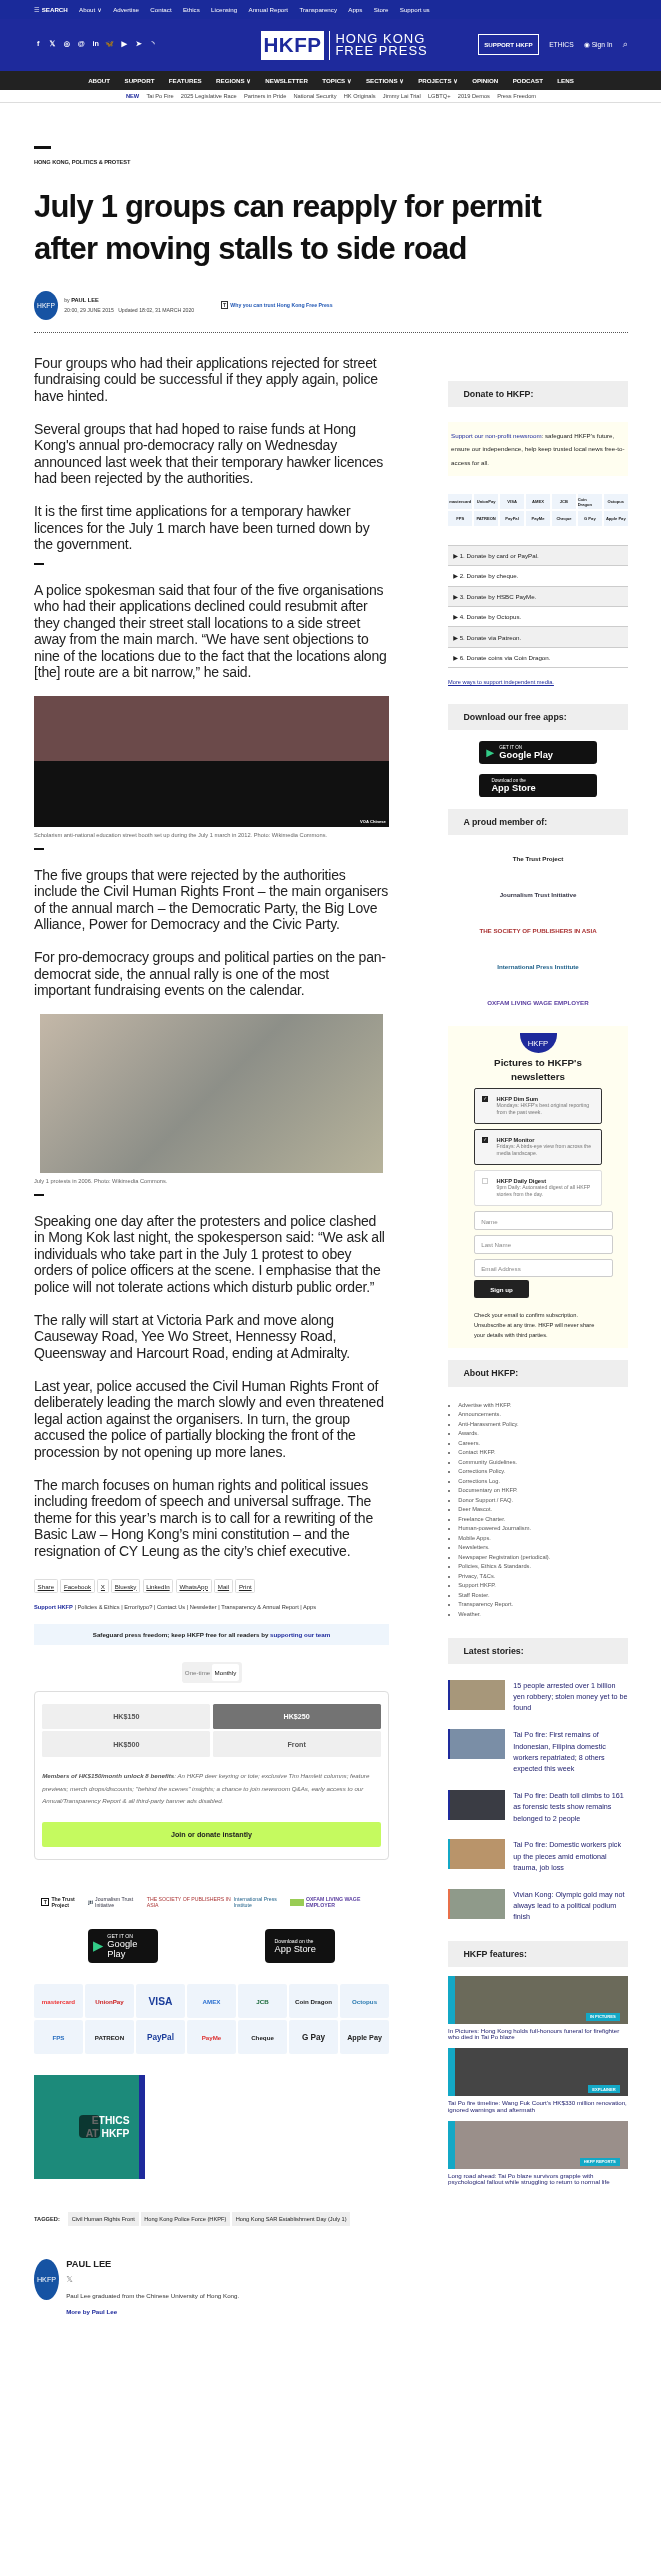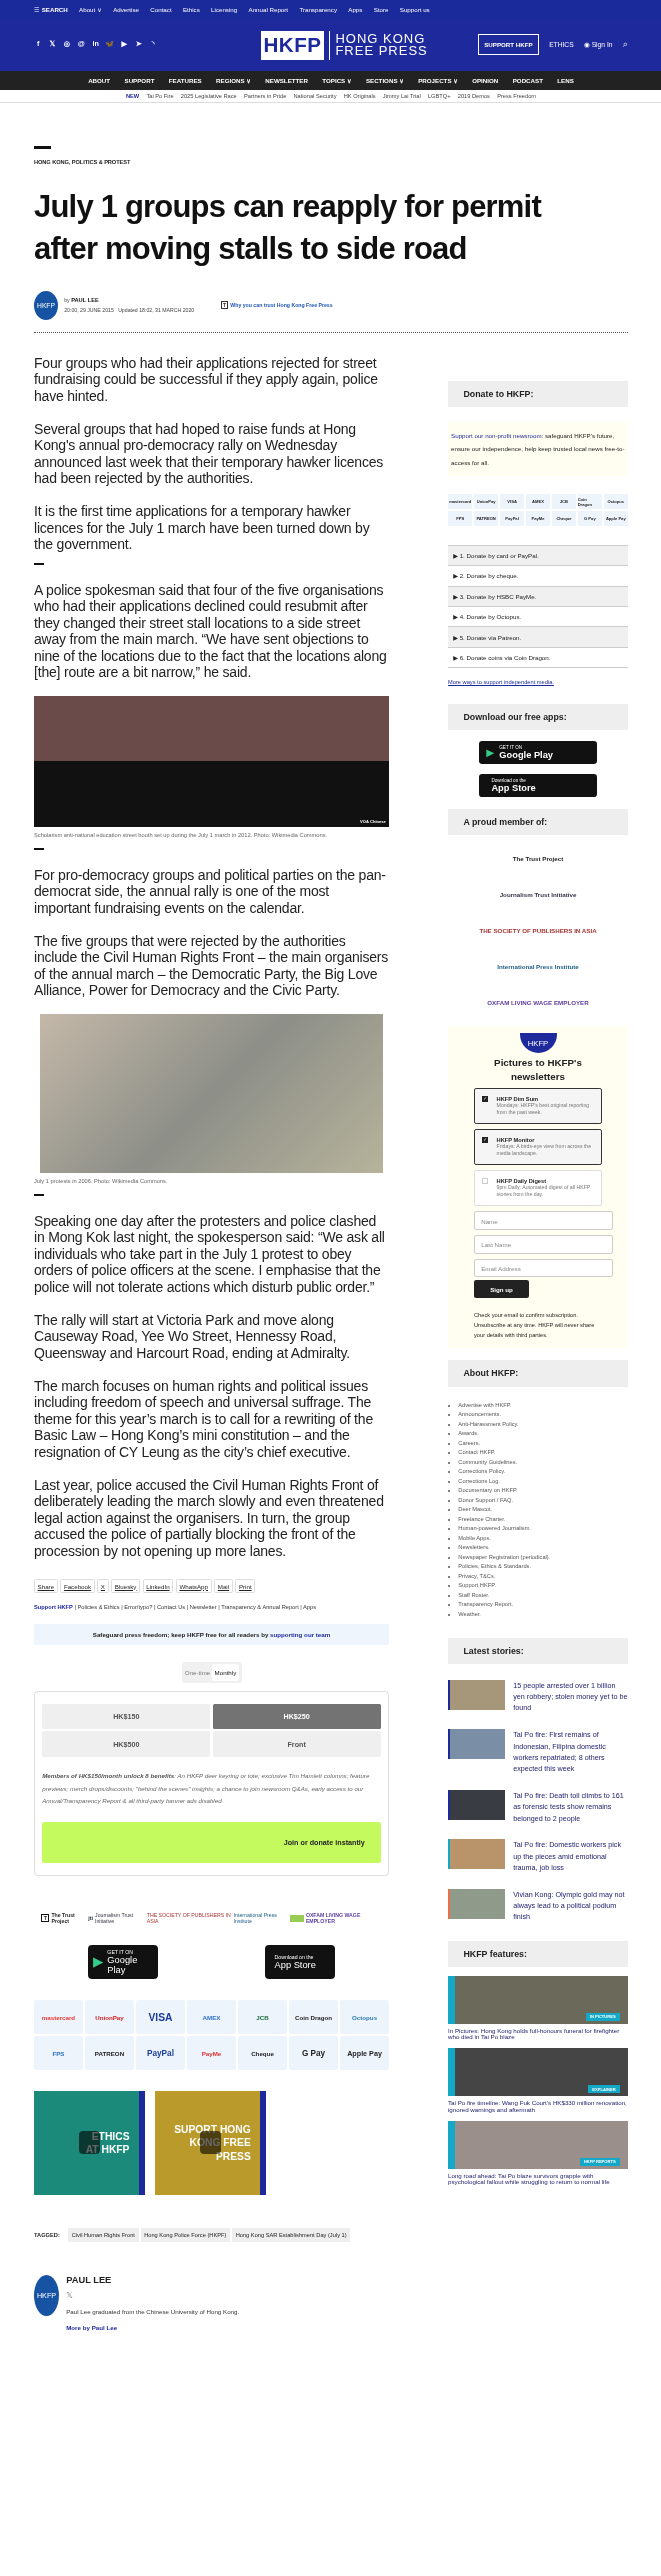--- a/index.html
+++ b/index.html
@@ -47,21 +47,21 @@
 .safeguard a{color:#1e2a9c}
 .toggle{margin:16.5px auto 0;width:60px;background:#f0f0f0;border-radius:3.1px;padding:2.1px;display:flex;font-size:6.2px}
 .toggle span{flex:1;text-align:center;padding:5.2px 0;color:#777}
 .toggle .on{background:#fff;color:#111;border-radius:2.1px}
 .donbox{margin-top:7.2px;border:0.5px solid #ddd;border-radius:4.1px;padding:12.4px 7.2px}
 .amts{display:grid;grid-template-columns:1fr 1fr;gap:2.1px}
 .amts span{background:#efefef;text-align:center;padding:8.2px 0;font-size:7.2px;font-weight:bold;color:#555;border-radius:1.5px}
 .amts .sel{background:#737373;color:#fff}
 .benefits{font-size:6.2px;font-style:italic;color:#666;line-height:12.4px;margin-top:13.4px}
 .benefits b{color:#555}
-.joinbtn{margin-top:14.4px;background:#c5fa5f;text-align:right;padding:16px;font-weight:bold;font-size:7.2px;border-radius:2.1px}
+.joinbtn{margin-top:14.4px;background:#c5fa5f;text-align:center;padding:8px;font-weight:bold;font-size:7.2px;border-radius:2.1px}
 .partners{display:flex;justify-content:space-between;align-items:center;margin-top:36px;padding:0 7.2px;font-size:5.2px}
 .partners span{display:flex;align-items:center;gap:2.1px}
 .apps{display:flex;justify-content:space-around;margin-top:20.6px}
 .store{background:#111;color:#fff;border-radius:4.1px;width:70px;height:34px;display:flex;align-items:center;padding:0 5.2px;gap:4.1px}
 .store small{display:block;font-size:5.2px}
 .store b{font-size:9.3px;font-weight:normal}
 .paygrid{display:grid;grid-template-columns:repeat(7,1fr);gap:2.1px;margin-top:21.6px}
 .paygrid span{background:#eef4fb;height:34px;display:flex;align-items:center;justify-content:center;font-weight:bold;font-size:6.2px;border-radius:2.1px}
 .videos{display:flex;gap:10.3px;margin-top:20.6px}
 .video{width:111px;height:104px;position:relative;color:#fff;font-weight:bold;display:flex;align-items:center;justify-content:flex-end;padding-right:15.5px;font-size:10.3px;text-align:right;line-height:13.4px}
@@ -209,32 +209,32 @@
     <div class="sdash"></div>
     <p class="p">A police spokesman said that four of the five organisations who had their applications declined could resubmit after they changed their street stall locations to a side street away from the main march. “We have sent objections to nine of the locations due to the fact that the locations along [the] route are a bit narrow,” he said.</p>
 
     <div class="fig">
       <div class="img" style="height:131px;background:linear-gradient(#6b4a4a 0 50%,#111 50%)">
         <div style="position:absolute;right:3.1px;bottom:3.1px;color:#fff;font-size:4.1px;font-weight:bold">VOA Chinese</div>
       </div>
       <div class="caption">Scholarism anti-national education street booth set up during the July 1 march in 2012. Photo: Wikimedia Commons.</div>
     </div>
     <div class="sdash"></div>
+    <p class="p">The five groups that were rejected by the authorities include the Civil Human Rights Front – the main organisers of the annual march – the Democratic Party, the Big Love Alliance, Power for Democracy and the Civic Party.</p>
     <p class="p">For pro-democracy groups and political parties on the pan-democrat side, the annual rally is one of the most important fundraising events on the calendar.</p>
-    <p class="p">The five groups that were rejected by the authorities include the Civil Human Rights Front – the main organisers of the annual march – the Democratic Party, the Big Love Alliance, Power for Democracy and the Civic Party.</p>
 
     <div class="fig" style="padding:0 6.2px">
       <div class="img" style="height:159px;background:linear-gradient(135deg,#c4b8a8,#8d8f88 50%,#b7b39b)"></div>
     </div>
     <div class="caption">July 1 protests in 2006. Photo: Wikimedia Commons.</div>
     <div class="sdash"></div>
     <p class="p">Speaking one day after the protesters and police clashed in Mong Kok last night, the spokesperson said: “We ask all individuals who take part in the July 1 protest to obey orders of police officers at the scene. I emphasise that the police will not tolerate actions which disturb public order.”</p>
     <p class="p">The rally will start at Victoria Park and move along Causeway Road, Yee Wo Street, Hennessy Road, Queensway and Harcourt Road, ending at Admiralty.</p>
+    <p class="p">Last year, police accused the Civil Human Rights Front of deliberately leading the march slowly and even threatened legal action against the organisers. In turn, the group accused the police of partially blocking the front of the procession by not opening up more lanes.</p>
     <p class="p">The march focuses on human rights and political issues including freedom of speech and universal suffrage. The theme for this year’s march is to call for a rewriting of the Basic Law – Hong Kong’s mini constitution – and the resignation of CY Leung as the city’s chief executive.</p>
-    <p class="p">Last year, police accused the Civil Human Rights Front of deliberately leading the march slowly and even threatened legal action against the organisers. In turn, the group accused the police of partially blocking the front of the procession by not opening up more lanes.</p>
 
     <div class="share">
       <span>Share</span>
       <span>Facebook</span>
       <span>X</span>
       <span>Bluesky</span>
       <span>LinkedIn</span>
       <span>WhatsApp</span>
       <span>Mail</span>
       <span>Print</span>
@@ -314,25 +314,20 @@
       <span style="color:#1a3c9a;font-size:8.2px">PayPal</span>
       <span style="color:#d33">PayMe</span>
       <span>Cheque</span>
       <span style="font-size:8.2px">G Pay</span>
       <span style="font-size:7.2px">Apple Pay</span>
     </div>
 
     <div class="videos" style="margin-left:0">
       <div class="video" style="background:#1c8a7a;width:111px">
           <span style="width:52px">ETHICS AT HKFP</span>
-          <div class="play"></div>
-          <div class="bar"></div>
-        </div>
-      <div class="video" style="background:#b99a2a;width:111px">
-          <span style="width:82px">SUPORT HONG KONG FREE PRESS</span>
           <div class="play"></div>
           <div class="bar"></div>
         </div>
     </div>
 
     <div class="tags">
       <span class="lab">TAGGED:</span>
       <span class="t">Civil Human Rights Front</span>
       <span class="t">Hong Kong Police Force (HKPF)</span>
       <span class="t">Hong Kong SAR Establishment Day (July 1)</span>

